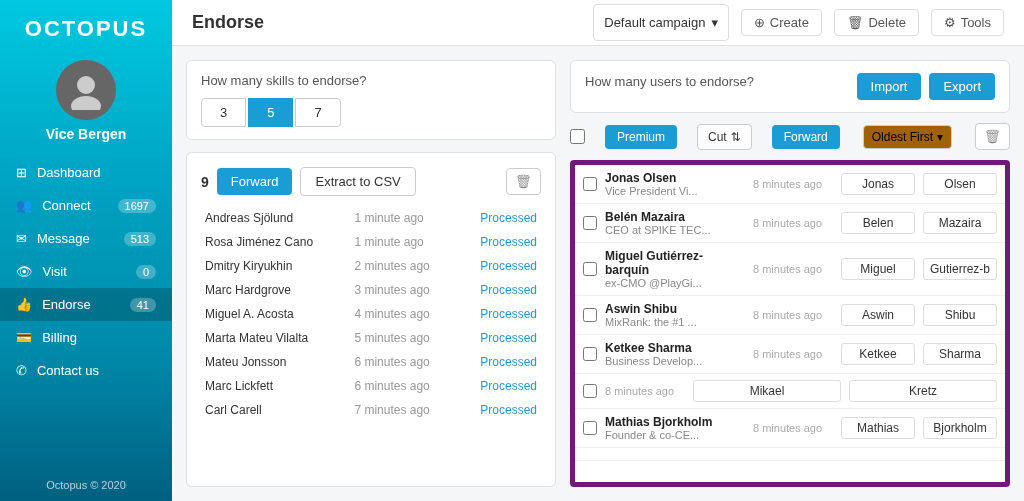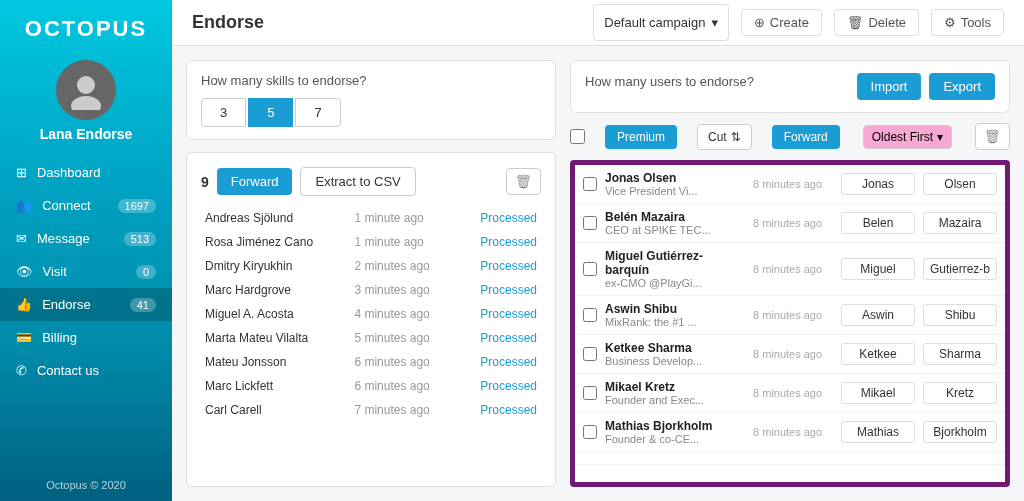--- a/index.html
+++ b/index.html
@@ -293,21 +293,21 @@
     }
     .sort-select {
       margin-left: auto;
       display: flex;
       align-items: center;
       gap: 4px;
       border: 1px solid #ccc;
       border-radius: 4px;
       padding: 4px 8px;
       font-size: 12px;
-      background: #f9a8d4;
+      background: #a16207;
       cursor: pointer;
     }
 
     
     .users-scroll {
       flex: 1;
       overflow-y: auto;
       background: white;
       border: 5px solid #701a75;
       border-radius: 4px;
@@ -364,21 +364,21 @@
 <div id="sidebar">
   <div id="sidebar-logo">
     <span id="sidebar-logo-text">OCTOPUS</span>
   </div>
   <div id="sidebar-avatar">
     <svg width="40" height="40" viewBox="0 0 40 40">
       <circle cx="20" cy="15" r="9" fill="#ccc"></circle>
       <ellipse cx="20" cy="36" rx="15" ry="10" fill="#ccc"></ellipse>
     </svg>
   </div>
-  <div id="sidebar-username">Lana Endorse</div>
+  <div id="sidebar-username">Vice Bergen</div>
   <nav class="sidebar-nav">
   <div class="sidebar-item">
       <div class="sidebar-item-left">
         <span>⊞</span>
         <span>Dashboard</span>
       </div>
 
     </div>
       <div class="sidebar-item">
       <div class="sidebar-item-left">
@@ -622,24 +622,20 @@
       <div class="user-time">8 minutes ago</div>
       <div class="user-first">
         <input class="name-input" value="Ketkee" style="">
       </div>
       <div class="user-last">
         <input class="name-input" value="Sharma" style="">
       </div>
     </div>
             <div class="user-row">
       <input type="checkbox" class="user-check" style="">
-      <div class="user-info">
-        <div class="user-name">Mikael Kretz</div>
-        <div class="user-title">Founder and Exec...</div>
-      </div>
       <div class="user-time">8 minutes ago</div>
       <div class="user-first">
         <input class="name-input" value="Mikael" style="">
       </div>
       <div class="user-last">
         <input class="name-input" value="Kretz" style="">
       </div>
     </div>
             <div class="user-row">
       <input type="checkbox" class="user-check" style="">

